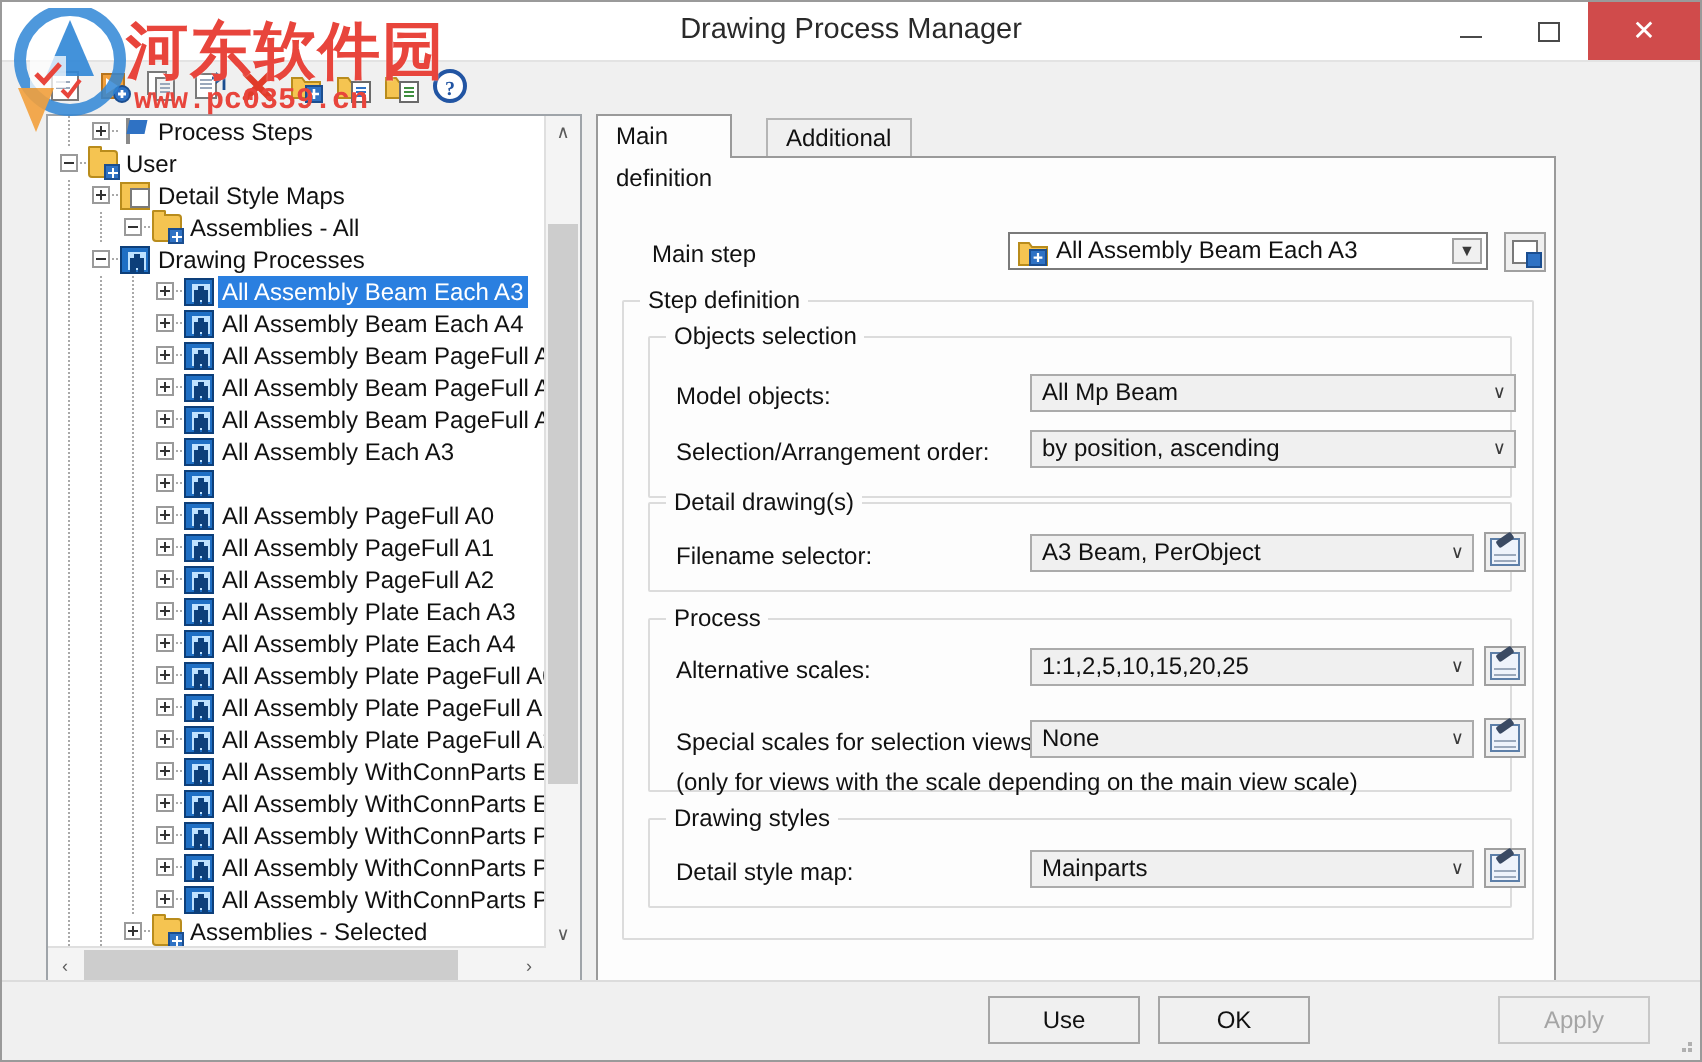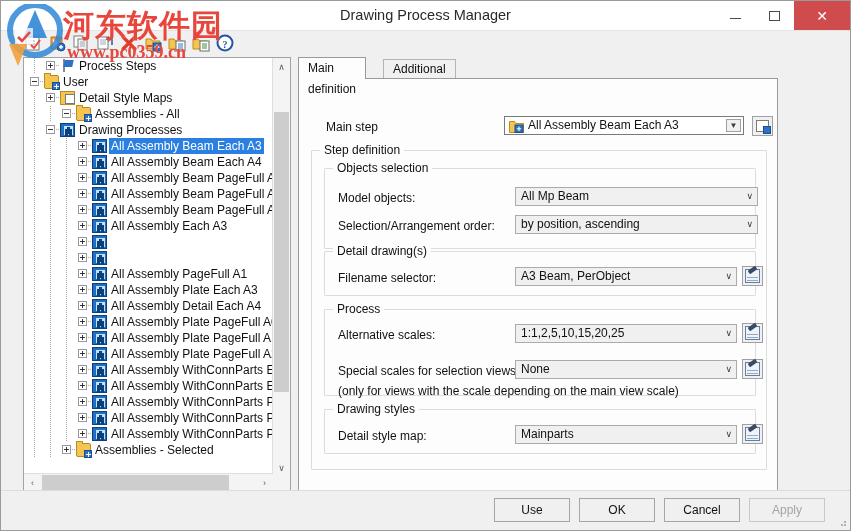--- a/index.html
+++ b/index.html
@@ -23,22 +23,22 @@
   .wbtn.close{background:#d04b4b;color:#fff;width:56px;font-size:14px;}
   .minico{display:block;width:11px;height:1px;background:#4a4a4a;margin-top:6px;}
   .maxico{display:block;width:11px;height:10px;border:1.5px solid #4a4a4a;box-sizing:border-box;}
 
   
   .wm{position:absolute;pointer-events:none;z-index:40;}
   .wm-logo{left:4px;top:3px;width:60px;height:62px;}
   .wm-cn{left:62px;top:4px;font-family:"DejaVu Sans",sans-serif;font-size:31px;
          font-weight:bold;color:#e8453c;letter-spacing:1px;
          text-shadow:0 0 1px #ffffffaa;}
-  .wm-url{left:66px;top:41px;font-family:Liberation Serif, serif;
-          font-size:18px;font-weight:bold;color:#e8453c;letter-spacing:0px;}
+  .wm-url{left:66px;top:41px;font-family:Liberation Mono, monospace;
+          font-size:15px;font-weight:bold;color:#e8453c;letter-spacing:0px;}
 
   
   .toolbar{position:absolute;left:0;top:30px;width:100%;height:25px;background:#f0f0f0;}
   .tb-icons{position:absolute;left:22px;top:2px;display:flex;gap:4px;align-items:center;}
   .tbi{width:20px;height:20px;position:relative;}
 
   
   .treepane{position:absolute;left:22px;top:56px;width:268px;height:435px;
             background:#fff;border:1px solid #9fa4a9;box-sizing:border-box;overflow:hidden;}
   .treeclip{position:absolute;left:0;top:0;width:249px;height:418px;overflow:hidden;}
@@ -348,47 +348,57 @@
           <span class="dot-h" style="left: 64px; width: 4px;"></span>
           <span class="ic ic-proc" style="left: 68px;"></span>
         </div>
         <div class="trow" style="top: 0px;">
           <span class="dot-v" style="left: 10px; top: 0px; height: 16px;"></span>
           <span class="dot-v" style="left: 26px; top: 0px; height: 16px;"></span>
           <span class="dot-v" style="left: 42px; top: 0px; height: 16px;"></span>
           <span class="exp plus" style="left: 54px;"></span>
           <span class="dot-h" style="left: 64px; width: 4px;"></span>
           <span class="ic ic-proc" style="left: 68px;"></span>
+          <span class="lbl" style="left: 85px;">All Assembly PageFull A0</span>
         </div>
         <div class="trow" style="top: 0px;">
           <span class="dot-v" style="left: 10px; top: 0px; height: 16px;"></span>
           <span class="dot-v" style="left: 26px; top: 0px; height: 16px;"></span>
           <span class="dot-v" style="left: 42px; top: 0px; height: 16px;"></span>
           <span class="exp plus" style="left: 54px;"></span>
           <span class="dot-h" style="left: 64px; width: 4px;"></span>
           <span class="ic ic-proc" style="left: 68px;"></span>
           <span class="lbl" style="left: 85px;">All Assembly PageFull A1</span>
         </div>
         <div class="trow" style="top: 0px;">
           <span class="dot-v" style="left: 10px; top: 0px; height: 16px;"></span>
           <span class="dot-v" style="left: 26px; top: 0px; height: 16px;"></span>
           <span class="dot-v" style="left: 42px; top: 0px; height: 16px;"></span>
           <span class="exp plus" style="left: 54px;"></span>
           <span class="dot-h" style="left: 64px; width: 4px;"></span>
           <span class="ic ic-proc" style="left: 68px;"></span>
+          <span class="lbl" style="left: 85px;">All Assembly PageFull A2</span>
+        </div>
+        <div class="trow" style="top: 0px;">
+          <span class="dot-v" style="left: 10px; top: 0px; height: 16px;"></span>
+          <span class="dot-v" style="left: 26px; top: 0px; height: 16px;"></span>
+          <span class="dot-v" style="left: 42px; top: 0px; height: 16px;"></span>
+          <span class="exp plus" style="left: 54px;"></span>
+          <span class="dot-h" style="left: 64px; width: 4px;"></span>
+          <span class="ic ic-proc" style="left: 68px;"></span>
           <span class="lbl" style="left: 85px;">All Assembly Plate Each A3</span>
         </div>
         <div class="trow" style="top: 0px;">
           <span class="dot-v" style="left: 10px; top: 0px; height: 16px;"></span>
           <span class="dot-v" style="left: 26px; top: 0px; height: 16px;"></span>
           <span class="dot-v" style="left: 42px; top: 0px; height: 16px;"></span>
           <span class="exp plus" style="left: 54px;"></span>
           <span class="dot-h" style="left: 64px; width: 4px;"></span>
           <span class="ic ic-proc" style="left: 68px;"></span>
-          <span class="lbl" style="left: 85px;">All Assembly Detail Each A4</span>
+          <span class="lbl" style="left: 85px;">All Assembly Plate Each A4</span>
         </div>
         <div class="trow" style="top: 0px;">
           <span class="dot-v" style="left: 10px; top: 0px; height: 16px;"></span>
           <span class="dot-v" style="left: 26px; top: 0px; height: 16px;"></span>
           <span class="dot-v" style="left: 42px; top: 0px; height: 16px;"></span>
           <span class="exp plus" style="left: 54px;"></span>
           <span class="dot-h" style="left: 64px; width: 4px;"></span>
           <span class="ic ic-proc" style="left: 68px;"></span>
           <span class="lbl" style="left: 85px;">All Assembly Plate PageFull A0</span>
         </div>
@@ -573,21 +583,20 @@
           </div>
         </div>
 
       </div>
     </div>
   </div>
 
   <div class="btnbar">
     <div class="dbtn" style="left:493px;">Use</div>
     <div class="dbtn" style="left:578px;">OK</div>
-    <div class="dbtn" style="left:663px;">Cancel</div>
     <div class="dbtn disabled" style="left:748px;">Apply</div>
     <div class="grip">
       <i style="left:7px;top:7px;"></i>
         <i style="left:4px;top:7px;"></i>
         <i style="left:7px;top:4px;"></i>
     </div>
   </div>
 
 </div>
 

